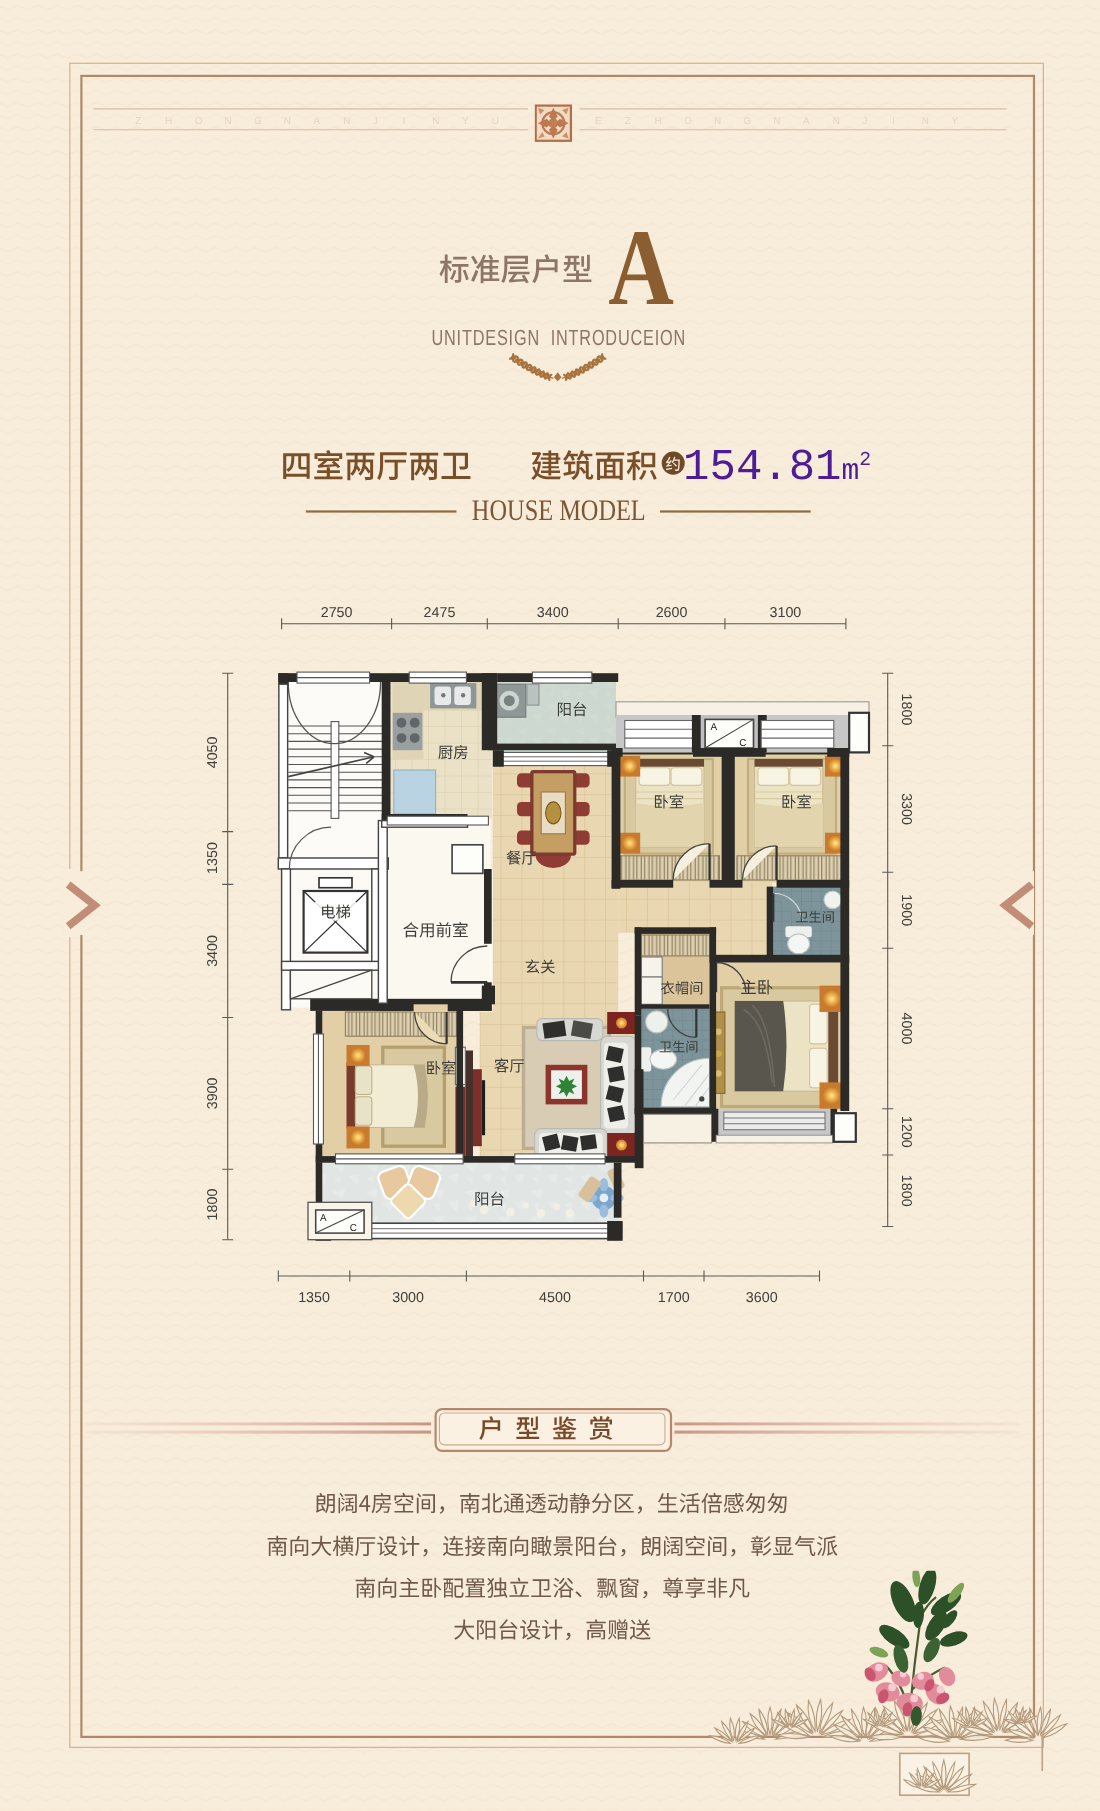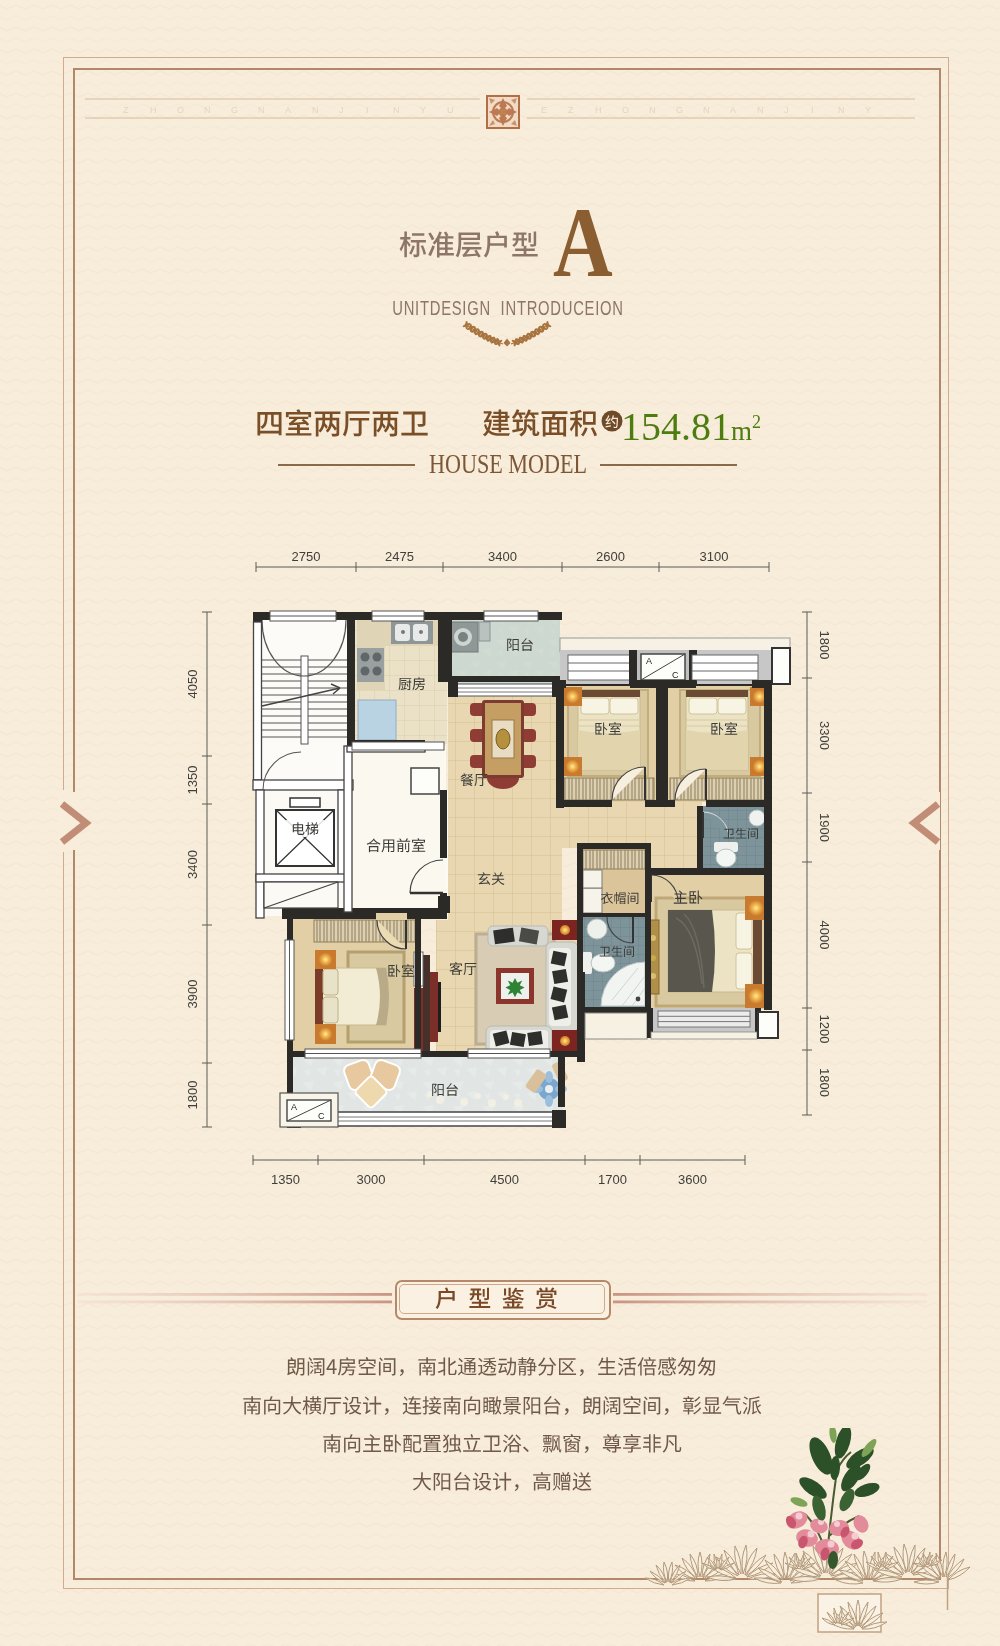--- a/index.html
+++ b/index.html
@@ -136,21 +136,21 @@
   </svg>
 
 <svg class="abs" style="left:601px;top:410px" width="22" height="22" viewBox="0 0 22 22">
     <circle cx="11" cy="11" r="10.5" fill="#6f4a28"></circle>
   </svg>
 
 <svg class="abs" style="left:605.0px;top:413.0px" width="14.0" height="17.1" viewBox="0 -14.0 14.0 17.1">
     <path fill="#f6ead6" d="M0.5 -0.9 0.7 0.4C2.2 0.1 4.1 -0.3 6 -0.6L5.9 -1.8C3.9 -1.4 1.9 -1.1 0.5 -0.9ZM6.8 -5.6C7.9 -4.7 9 -3.5 9.5 -2.6L10.5 -3.5C10 -4.3 8.8 -5.5 7.7 -6.4ZM0.8 -5.9C1.1 -6 1.4 -6.1 3 -6.2C2.4 -5.4 1.9 -4.8 1.7 -4.6C1.2 -4.1 0.9 -3.7 0.5 -3.7C0.7 -3.3 0.9 -2.7 1 -2.5C1.3 -2.7 1.9 -2.8 5.8 -3.5C5.8 -3.7 5.7 -4.2 5.7 -4.6L2.7 -4.1C3.8 -5.3 4.9 -6.8 5.8 -8.2L4.7 -8.9C4.4 -8.4 4.1 -7.9 3.8 -7.4L2.2 -7.2C3 -8.4 3.9 -9.8 4.5 -11.3L3.3 -11.8C2.7 -10.1 1.6 -8.4 1.3 -7.9C1 -7.5 0.7 -7.2 0.4 -7.1C0.6 -6.8 0.8 -6.1 0.8 -5.9ZM7.8 -11.8C7.4 -9.9 6.6 -8 5.6 -6.8C5.9 -6.6 6.5 -6.3 6.7 -6.1C7.1 -6.6 7.5 -7.3 7.9 -8.1H11.7C11.6 -2.8 11.4 -0.8 11 -0.3C10.8 -0.1 10.7 -0.1 10.4 -0.1C10.1 -0.1 9.3 -0.1 8.4 -0.2C8.6 0.2 8.8 0.7 8.8 1.1C9.6 1.1 10.4 1.1 10.9 1.1C11.4 1 11.8 0.9 12.1 0.4C12.6 -0.3 12.8 -2.4 13 -8.6C13 -8.8 13 -9.3 13 -9.3H8.4C8.6 -10 8.8 -10.8 9 -11.6Z"></path>
   </svg>
 
-<div class="abs" style="left:621px;top:403px;font-size:40px;font-weight:normal;color:#4d7c0f;letter-spacing:0px;font-family:Liberation Serif, serif">154.81<span style="font-size:27px">m</span><span style="font-size:18px;vertical-align:12px">2</span></div>
+<div class="abs" style="left:621px;top:403px;font-size:40px;font-weight:normal;color:#4c1d95;letter-spacing:0px;font-family:Liberation Mono, monospace">154.81<span style="font-size:27px">m</span><span style="font-size:18px;vertical-align:12px">2</span></div>
 
 <div class="abs" style="left:408px;top:449px;width:200px;text-align:center;font-size:27px;color:#7d5636;font-family:'Liberation Serif',serif;transform:scaleX(0.82)">HOUSE&nbsp;MODEL</div>
 
 <div class="abs" style="left:278px;top:464px;width:137px;height:2px;background:#8a6a4a"></div>
 
 <div class="abs" style="left:600px;top:464px;width:137px;height:2px;background:#8a6a4a"></div>
 
 <svg class="abs" style="left:185px;top:540px" width="730" height="700" viewBox="185 540 730 700">
 <defs>
 <pattern id="tile" width="19" height="19" patternUnits="userSpaceOnUse">

